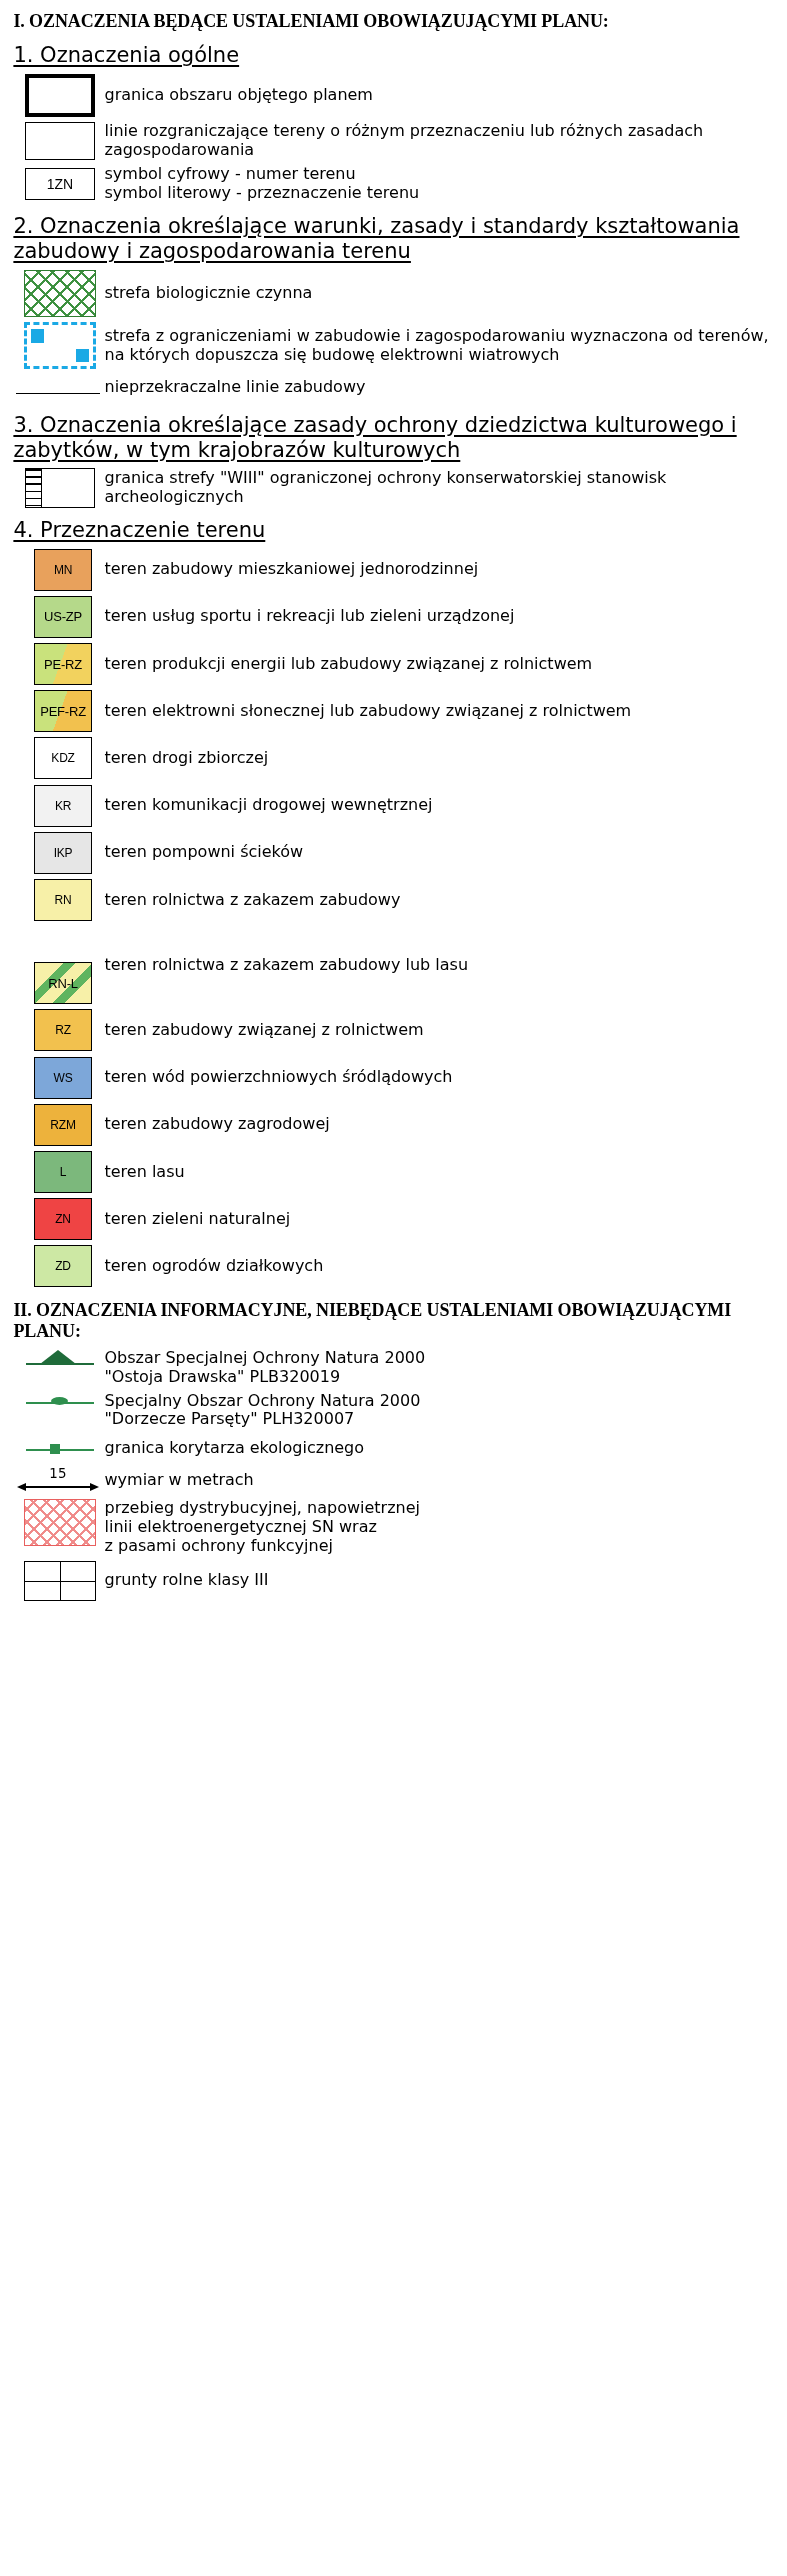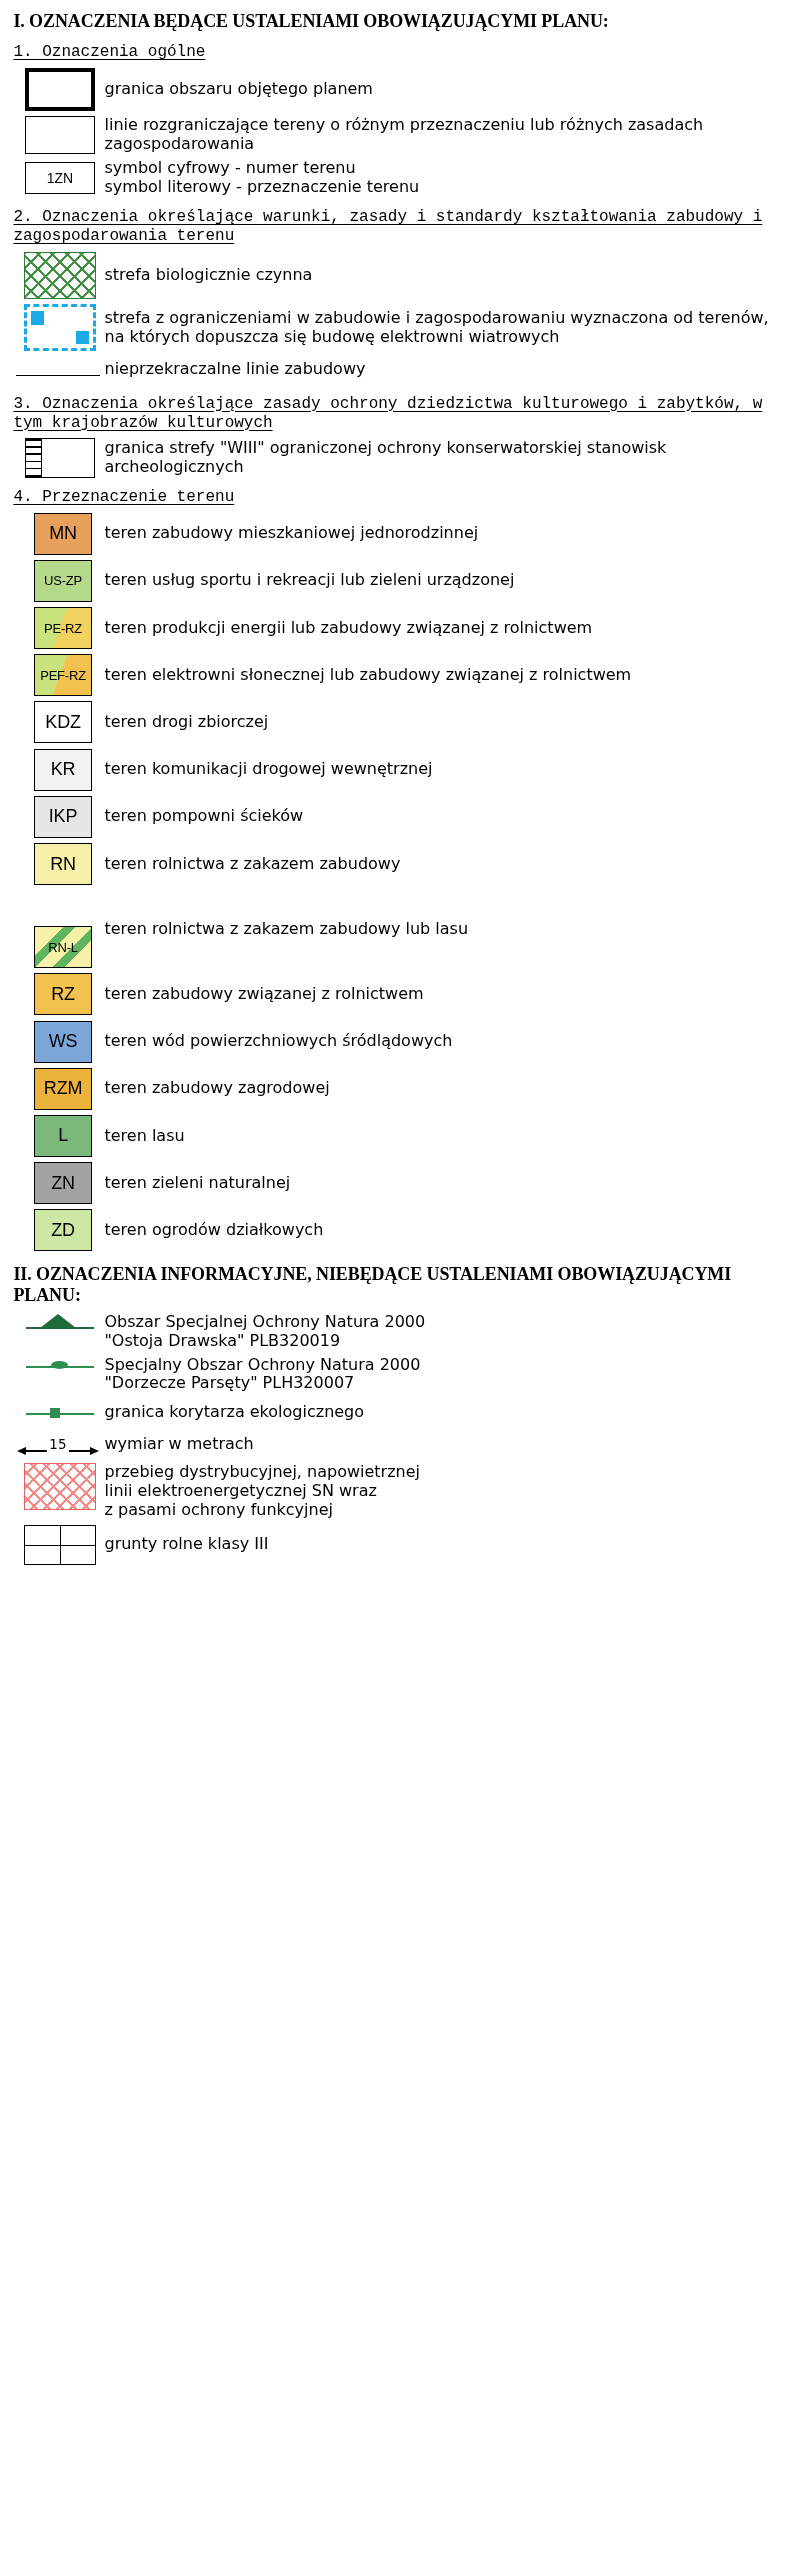--- a/index.html
+++ b/index.html
@@ -22,26 +22,25 @@
   
   .section-title {
     font-size: 18px;
     font-weight: bold;
     line-height: 1.16;
     letter-spacing: -0.1px;
     margin: 0 0 7.2px 0;
     font-family: Liberation Serif, serif;
   }
   .sub-title {
-    font-size: 16px;
+    font-size: 21px;
     line-height: 1.2;
     margin: 11.3px 0 5.2px 0;
     text-decoration: underline;
     text-underline-offset: 2.6px;
-    font-family: Liberation Mono, monospace;
   }
   .sub-title.tight { margin-top: 10.3px; }
 
   
   .legend-row {
     display: flex;
     align-items: center;
     margin: 0 0 5.2px 0;
     min-height: 27px;
   }
@@ -176,21 +175,21 @@
 
   .chip {
     width: 58px;
     height: 42px;
     margin-left: 11.3px;
     box-sizing: border-box;
     border: 1.5px solid #000000;
     display: flex;
     align-items: center;
     justify-content: center;
-    font-size: 18px;
+    font-size: 12px;
     font-family: "Liberation Sans", sans-serif;
     color: #000000;
     letter-spacing: -0.2px;
   }
   .chip.narrow-text { font-size: 13px; }
 
   
   .chip.split-pe {
     background: linear-gradient(110deg, #c9e27c 0 46%, #f2d25e 46% 100%);
   }
@@ -268,21 +267,21 @@
     width: 0; height: 0;
     border-top: 4.1px solid transparent;
     border-bottom: 4.1px solid transparent;
   }
   .wymiar .ar-l { left: 0; border-right: 9.3px solid #000; }
   .wymiar .ar-r { right: 0; border-left: 9.3px solid #000; }
   .wymiar .val {
     position: absolute;
     left: 50%;
     transform: translateX(-50%);
-    bottom: 4px;
+    bottom: 11px;
     background: #fff;
     padding: 0 2.6px;
   }
 
   .sn-line {
     width: 72px;
     height: 47px;
     margin-left: 5.2px;
     box-sizing: border-box;
     border: 1.5px solid #e8605f;
@@ -475,21 +474,21 @@
 
   <div class="legend-row">
     <div class="sym">
       <div class="chip" style="background:#7cb87c">L</div>
     </div>
     <div class="desc">teren lasu</div>
   </div>
 
   <div class="legend-row">
     <div class="sym">
-      <div class="chip" style="background:#a3a3a3">ZN</div>
+      <div class="chip" style="background:#ef4444">ZN</div>
     </div>
     <div class="desc">teren zieleni naturalnej</div>
   </div>
 
   <div class="legend-row">
     <div class="sym">
       <div class="chip" style="background:#cde8a4">ZD</div>
     </div>
     <div class="desc">teren ogrodów działkowych</div>
   </div>

